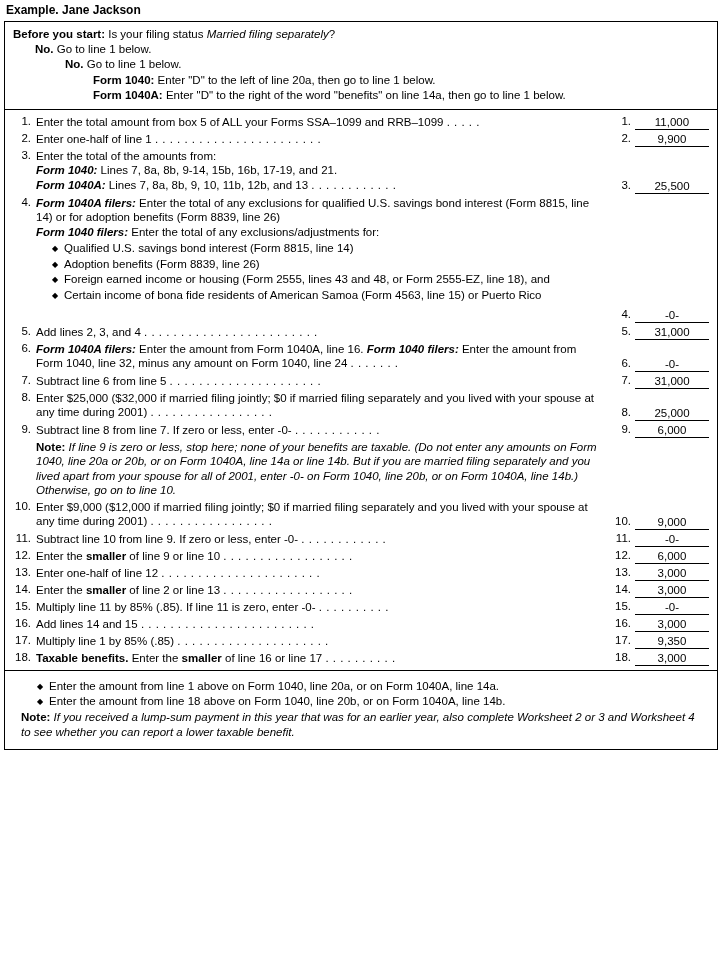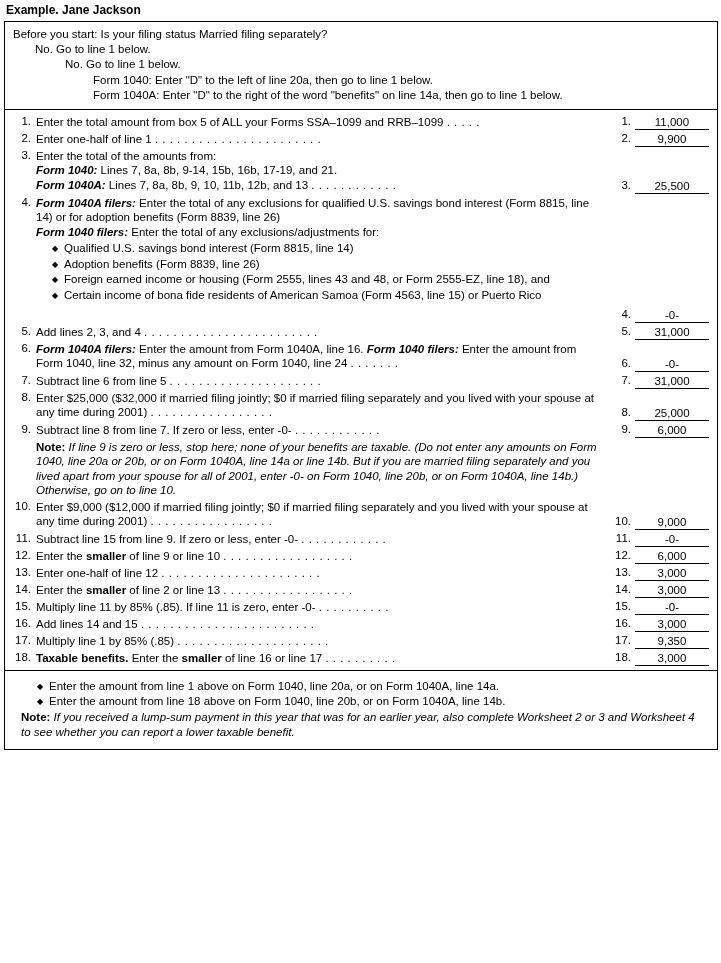--- a/index.html
+++ b/index.html
@@ -43,22 +43,22 @@
   }
   .ws-header .bold {
     font-weight: bold;
   }
   .before-box {
     border-bottom: 1px solid #000;
     padding: 5px 8px 6px 8px;
     line-height: 1.32;
     font-size: 11.5px;
   }
-  .before-box .b { font-weight: normal; }
-  .before-box .i { }
+  .before-box .b { font-weight: bold; }
+  .before-box .i { font-style: italic; }
   .ind1 { padding-left: 22px; }
   .ind2 { padding-left: 52px; }
   .ind3 { padding-left: 80px; }
 
   
   table.lines {
     border-collapse: collapse;
     width: 100%;
     table-layout: fixed;
   }
@@ -299,21 +299,21 @@
           </td>
           <td class="c-rnum" style="padding-top:17px !important">10.</td>
           <td class="c-amt" style="padding-top:17px !important">
             <div class="amtline">9,000</div>
           </td>
         </tr>
 
         <tr>
           <td class="c-num">11.</td>
           <td class="c-body">
-            <span>Subtract line 15 from line 9. If zero or less, enter -0-</span>
+            <span>Subtract line 10 from line 9. If zero or less, enter -0-</span>
             <span class="dots">.  .  .  .  .  .  .  .  .  .  .  .</span>
           </td>
           <td class="c-rnum">11.</td>
           <td class="c-amt">
             <div class="amtline">-0-</div>
           </td>
         </tr>
 
         <tr>
           <td class="c-num">12.</td>

